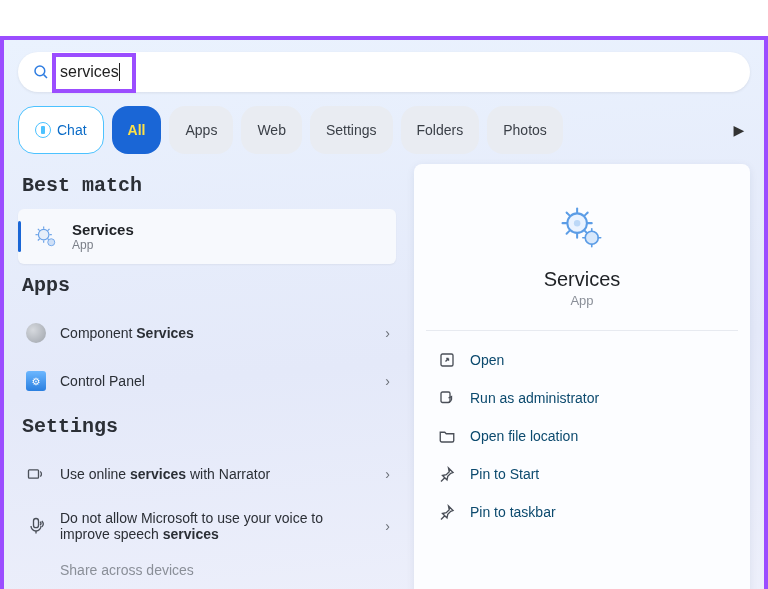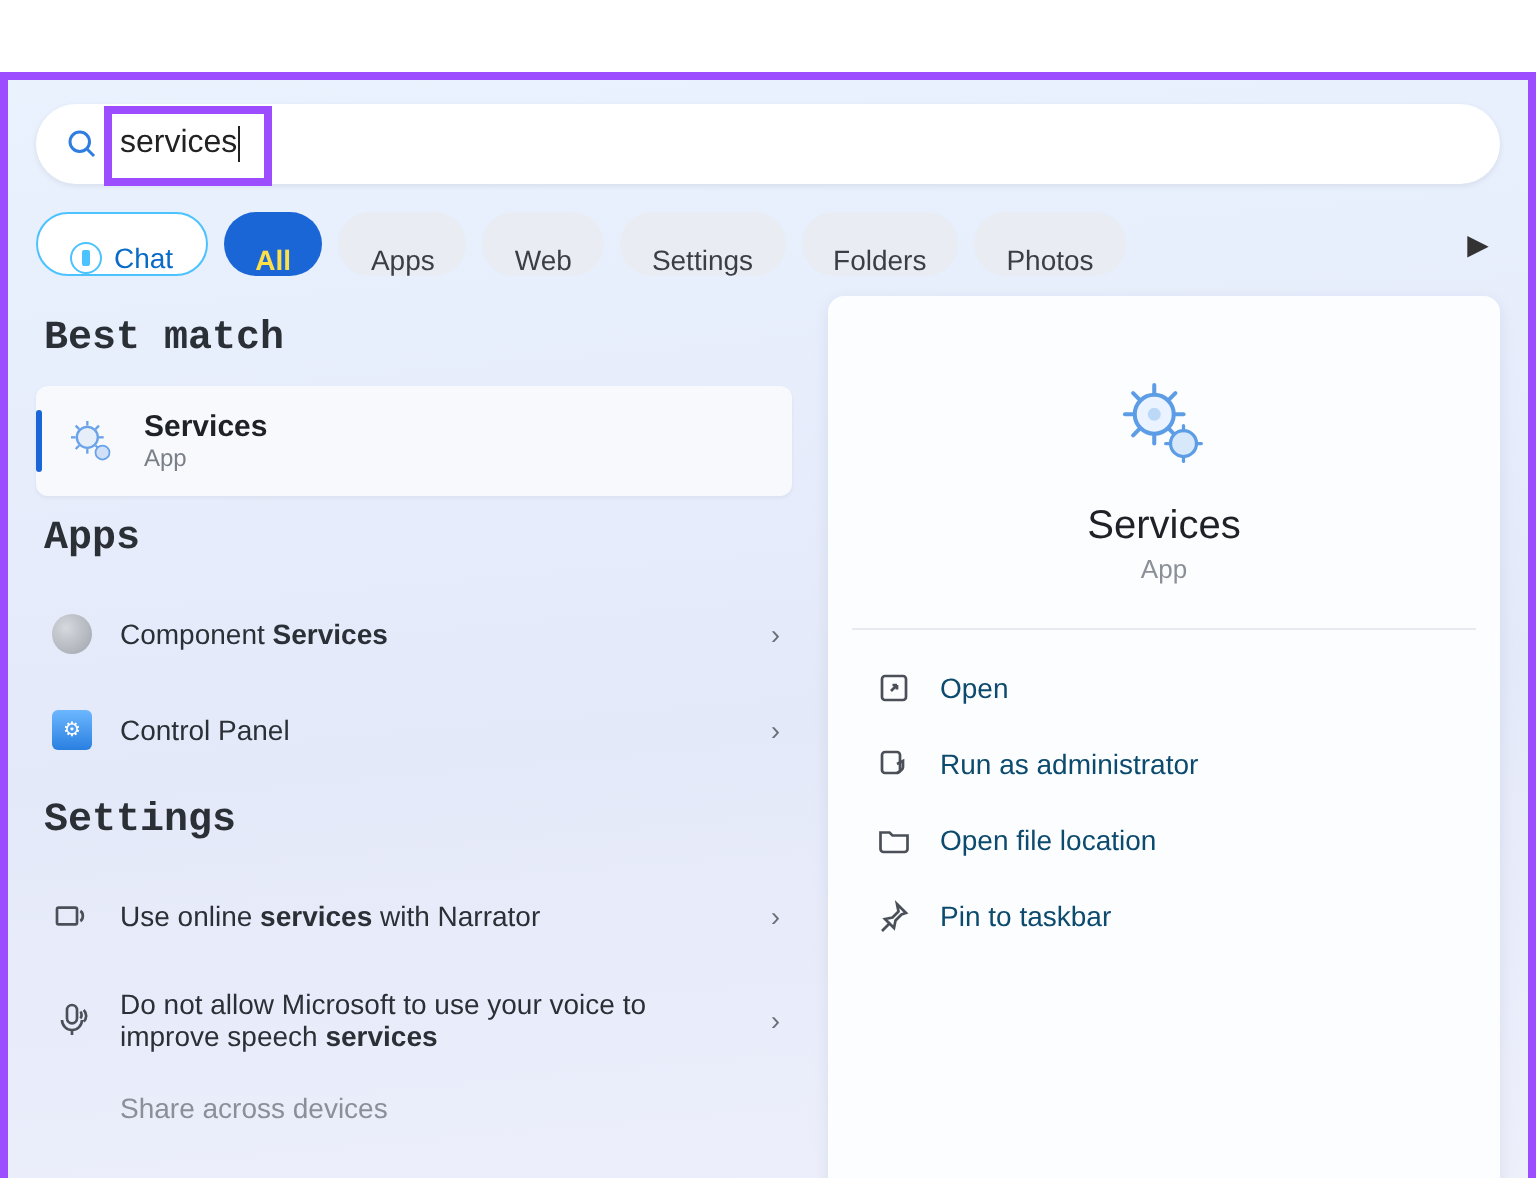--- a/index.html
+++ b/index.html
@@ -6,21 +6,21 @@
   body { width: 768px; height: 589px; overflow: hidden; background: #fff; }
   .frame { width: 768px; height: 589px; border: 4px solid #9b4dff; background: linear-gradient(175deg, #eaf2fe 0%, #e4e9f9 55%, #eef0fb 100%); position: relative; margin-top: 36px; }
   .search-bar { margin: 12px 14px 0 14px; height: 40px; background: #fff; border-radius: 20px; display: flex; align-items: center; padding: 0 14px; box-shadow: 0 1px 3px rgba(0,0,0,0.08); }
   .search-bar .mag { width: 18px; height: 18px; color: #2f7de1; flex-shrink: 0; }
   .search-input-wrap { position: relative; margin-left: 10px; flex: 1; }
   .highlight-box { position: absolute; left: -8px; top: -10px; width: 84px; height: 40px; border: 4px solid #9b4dff; pointer-events: none; }
   .search-input { border: none; outline: none; font-size: 16px; color: #222; width: 100%; background: transparent; }
   .caret { display:inline-block; width:1px; height:18px; background:#222; vertical-align:middle; animation: blink 1s step-end infinite; }
   @keyframes blink { 50% { opacity: 0; } }
   .filters { display: flex; align-items: center; gap: 8px; padding: 14px 14px 10px 14px; }
-  .chip { height: 32px; padding: 0 16px; border-radius: 16px; background: #e9ecf2; color: #3a3f47; font-size: 14px; display: inline-flex; align-items: flex-end; gap: 6px; border: none; cursor: pointer; }
+  .chip { height: 48px; padding: 0 16px; border-radius: 16px; background: #e9ecf2; color: #3a3f47; font-size: 14px; display: inline-flex; align-items: center; gap: 6px; border: none; cursor: pointer; }
   .chip.chat { background: #fff; border: 1.5px solid #4cc2ff; color: #0a6bc7; }
   .chip.all { background: #1a66d6; color: #fde047; font-weight: 700; }
   .filters .more { margin-left: auto; width: 22px; text-align: center; color: #333; font-size: 14px; }
   .content { display: flex; gap: 18px; padding: 0 14px 0 14px; height: calc(100% - 112px); }
   .left { flex: 1; min-width: 0; }
   .section-title { font-size: 20px; font-weight: 600; color: #2b2f36; padding: 10px 4px 12px 4px; font-family: Liberation Mono, monospace; }
   .result-card { background: #f7f9fd; border-radius: 6px; padding: 12px 14px; position: relative; display: flex; align-items: center; gap: 12px; box-shadow: 0 1px 2px rgba(0,0,0,0.05); }
   .result-card::before { content:""; position:absolute; left:0; top:12px; bottom:12px; width:3px; background:#1a66d6; border-radius:2px; }
   .gear-big { width: 28px; height: 28px; }
   .result-card .name { font-size: 15px; font-weight: 600; color: #1e2125; }
@@ -197,18 +197,26 @@
             </svg>
           </span>
         <span>Open file location</span>
       </div>
       <div class="action">
         <span class="ai">
             <svg viewBox="0 0 24 24" width="18" height="18" fill="none" stroke="currentColor" stroke-width="1.8">
               <path d="M14 4l6 6-3 1-4 4-1 5-3-3-5 5 5-5-3-3 5-1 4-4z"></path>
             </svg>
           </span>
+        <span>Pin to Start</span>
+      </div>
+      <div class="action">
+        <span class="ai">
+            <svg viewBox="0 0 24 24" width="18" height="18" fill="none" stroke="currentColor" stroke-width="1.8">
+              <path d="M14 4l6 6-3 1-4 4-1 5-3-3-5 5 5-5-3-3 5-1 4-4z"></path>
+            </svg>
+          </span>
         <span>Pin to taskbar</span>
       </div>
     </div>
   </div>
 
 </div>
 
 </body></html>

